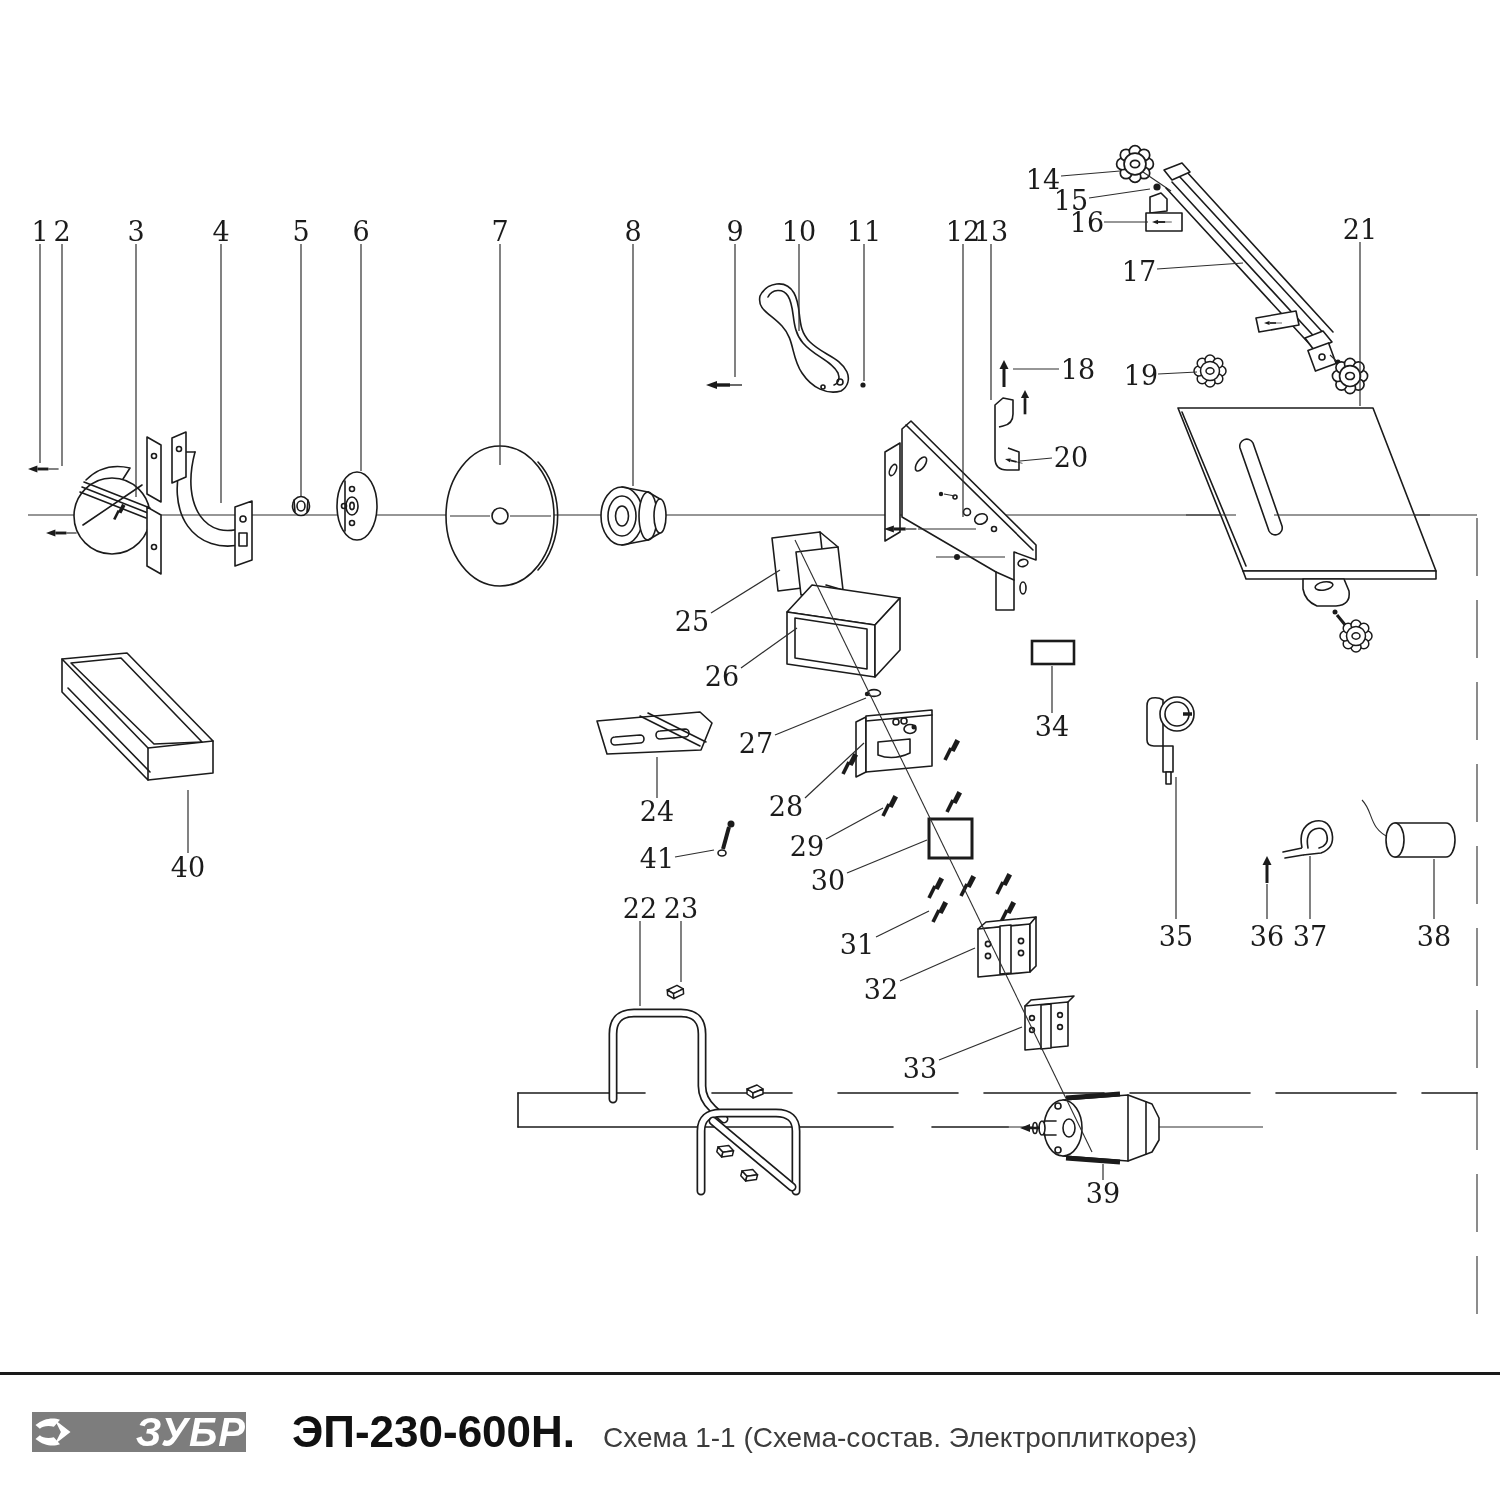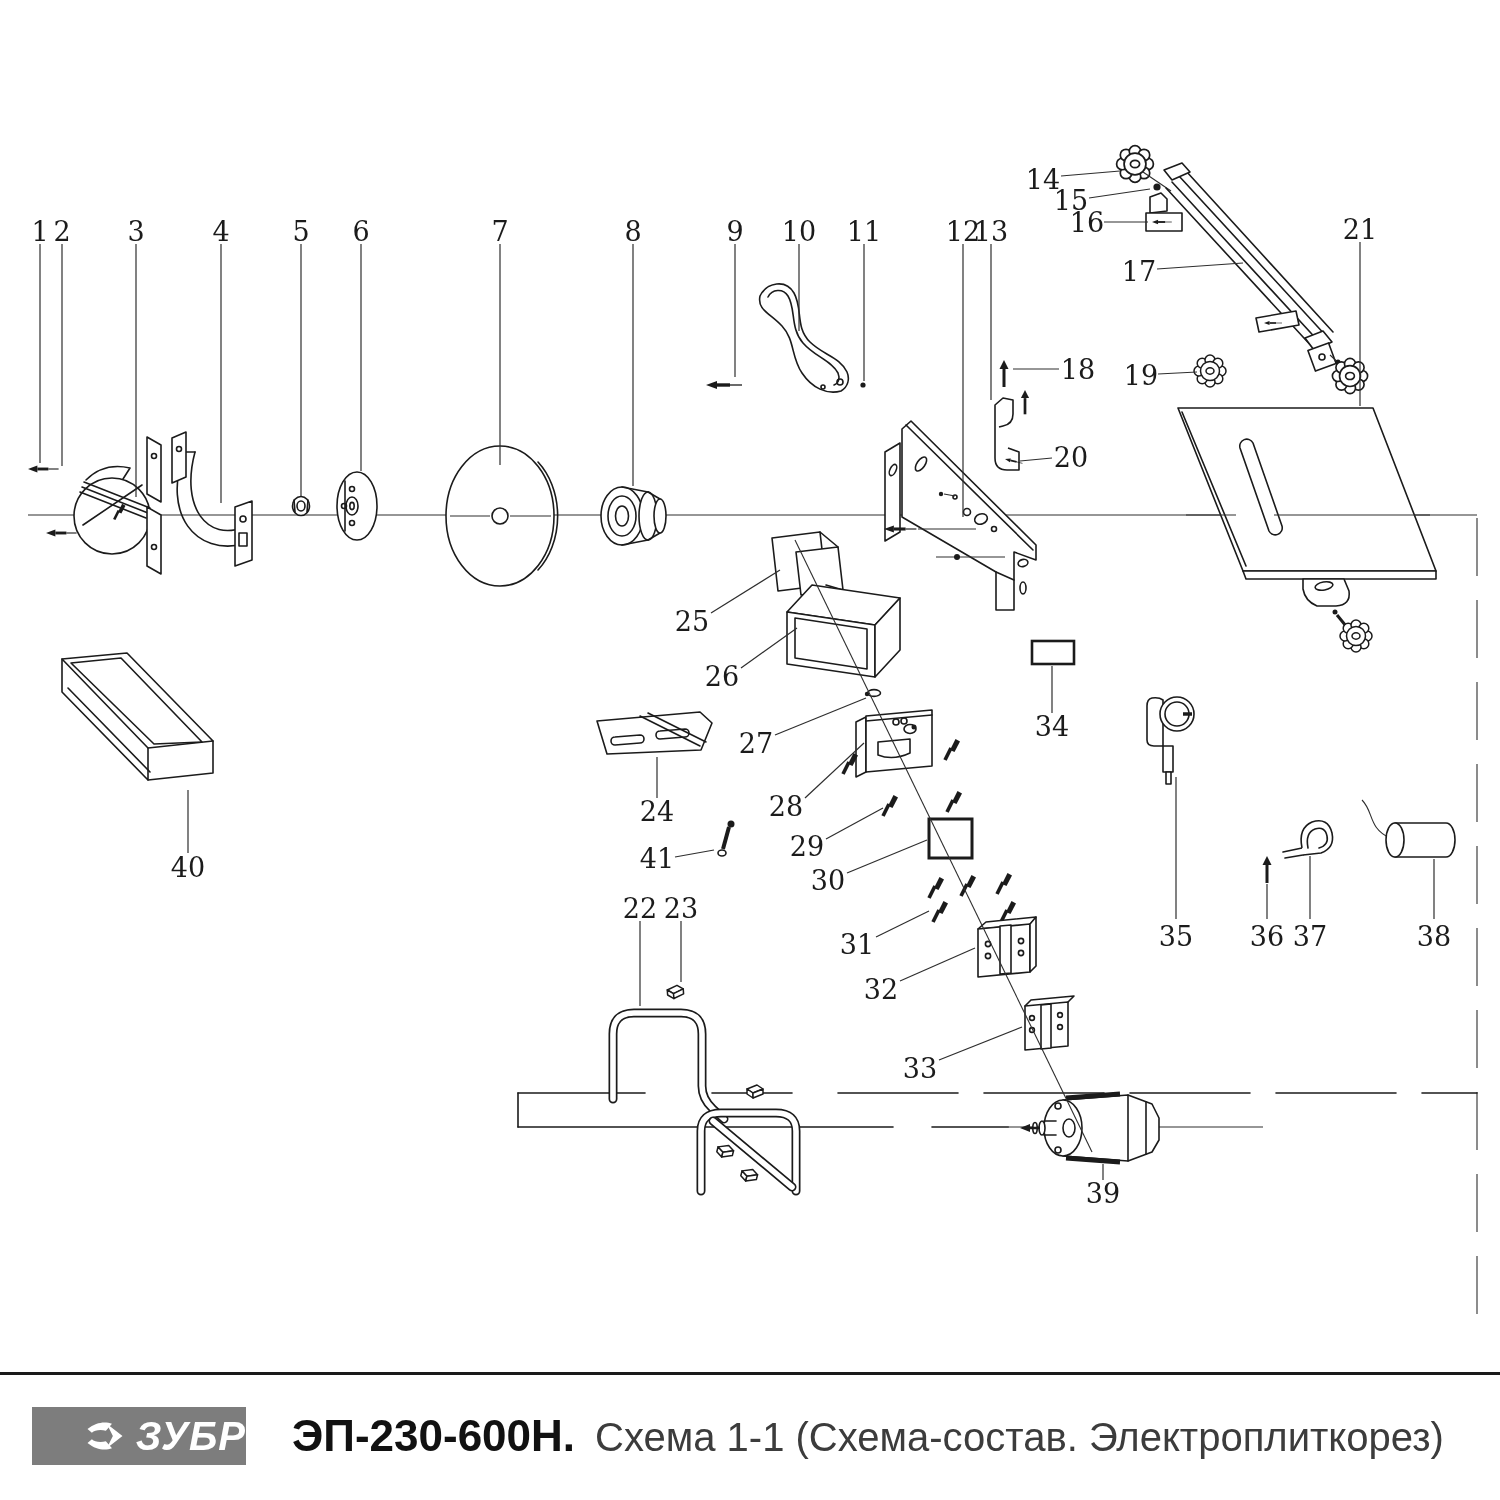--- a/index.html
+++ b/index.html
@@ -11,26 +11,26 @@
   .lnw{stroke:#1b1b1b;stroke-width:1.6;fill:#ffffff;stroke-linejoin:round;}
   .thin{stroke:#2e2e2e;stroke-width:1.1;fill:none;}
   .leader{stroke:#2e2e2e;stroke-width:1.2;fill:none;}
   .callout-num{font-family:"DejaVu Serif",serif;font-size:27px;fill:#1b1b1b;text-anchor:middle;}
   .tube-b{stroke:#1b1b1b;stroke-width:9;fill:none;stroke-linecap:round;stroke-linejoin:round;}
   .tube-w{stroke:#ffffff;stroke-width:5.6;fill:none;stroke-linecap:round;stroke-linejoin:round;}
   
   .footer{position:absolute;left:0;top:1372px;width:1500px;height:128px;
           border-top:3px solid #1a1a1a;background:#ffffff;}
   .footer-row{display:flex;align-items:center;gap:46px;padding:32px 0 0 32px;}
-  .brand-box{display:flex;align-items:center;gap:10px;width:214px;height:58px;
-             justify-content:flex-end;}
+  .brand-box{display:flex;align-items:center;gap:10px;width:214px;height:40px;
+             justify-content:space-between;}
   .brand-text{font-weight:bold;font-style:italic;font-size:40px;letter-spacing:1px;}
   .title-line{white-space:nowrap;}
   .title-model{font-size:44px;font-weight:bold;color:#111111;}
-  .title-sub{font-size:40px;font-weight:400;color:#3c3c3c;margin-left:20px;}
+  .title-sub{font-size:28px;font-weight:400;color:#3c3c3c;margin-left:28px;}
 </style>
 </head>
 <body>
 
 <div class="page">
 
   <div class="diagram-wrap">
   <svg width="1500" height="1372" viewBox="0 0 1500 1372" xmlns="http://www.w3.org/2000/svg">
     <defs>
       <g id="dscrew">

